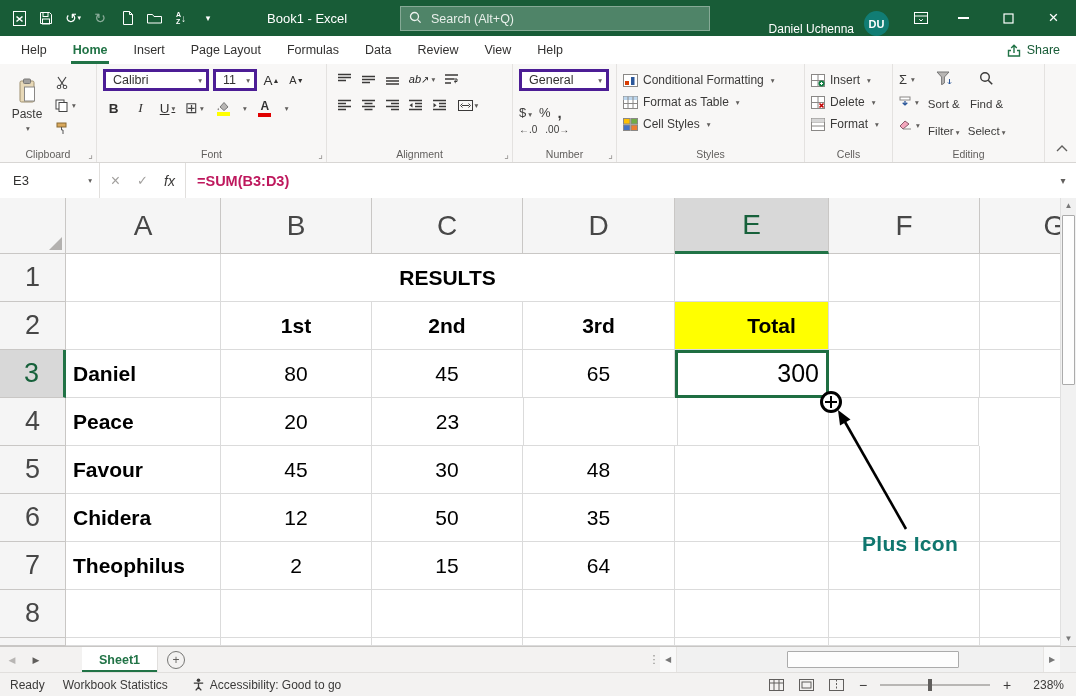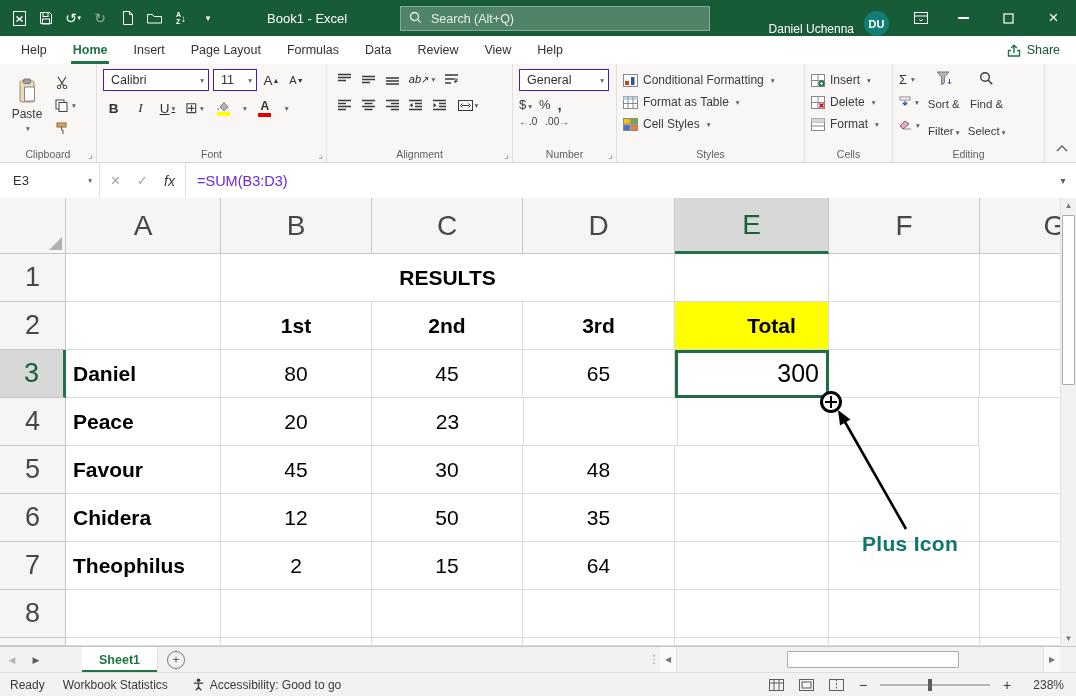--- a/index.html
+++ b/index.html
@@ -40,41 +40,41 @@
   .rgroup{position:relative;border-right:1px solid #E4E2E0;padding:5px 6px 16px 6px;box-sizing:border-box;flex:0 0 auto;}
   .glabel{position:absolute;bottom:2px;left:0;right:0;text-align:center;font-size:10.5px;color:#605E5C;}
   .launcher{position:absolute;right:3px;bottom:2px;font-size:10px;color:#8A8886;line-height:1;}
   .caret{font-size:7.5px;color:#605E5C;margin-left:2px;}
   .rtext{font-size:12px;color:#3B3A39;}
   .paste-wrap{display:flex;gap:7px;}
   .paste-btn{display:flex;flex-direction:column;align-items:center;justify-content:center;gap:3px;width:42px;height:72px;font-size:12px;color:#3B3A39;}
   .clip-col{display:flex;flex-direction:column;gap:7px;padding-top:5px;}
   .ric{display:flex;align-items:center;gap:2px;height:16px;}
   .frow{display:flex;align-items:center;gap:4px;margin-bottom:6px;}
-  .combo{height:22px;background:#fff;border:1px solid #4c1d95;display:flex;align-items:center;
+  .combo{height:22px;background:#fff;border:3px solid #4c1d95;display:flex;align-items:center;
       justify-content:space-between;font-size:12.5px;color:#323130;padding:0 4px 0 7px;box-sizing:border-box;}
   .fbtn{min-width:21px;height:21px;display:flex;align-items:center;justify-content:center;font-size:13.5px;color:#323130;}
   .stackbtn{display:flex;flex-direction:column;align-items:center;justify-content:center;width:24px;height:22px;line-height:1;}
   .underbar{display:block;width:13px;height:4px;margin-top:1px;}
   .abtn{min-width:22px;height:20px;display:flex;align-items:center;justify-content:center;}
   .srow{display:flex;align-items:center;gap:5px;height:22px;font-size:12px;color:#3B3A39;}
   .edit-wrap{display:flex;gap:8px;}
   .edit-col{display:flex;flex-direction:column;gap:3px;}
   .edit-small{display:flex;align-items:center;gap:2px;height:20px;font-size:13px;color:#3B3A39;}
   .edit-big{display:flex;flex-direction:column;align-items:center;font-size:11.5px;color:#3B3A39;line-height:1.2;gap:13px;padding-top:2px;}
   .collapse-chevron{position:absolute;right:8px;bottom:6px;}
 
   
   .formulabar{top:163px;height:35px;background:#fff;border-bottom:1px solid #CFCDCB;display:flex;align-items:stretch;}
   .namebox{width:100px;display:flex;align-items:center;justify-content:space-between;
       padding:0 7px 0 13px;font-size:13px;color:#323130;border-right:1px solid #E1DFDD;box-sizing:border-box;}
   .fx-btns{display:flex;align-items:center;border-right:1px solid #E1DFDD;padding:0 2px;}
   .fxb{width:27px;text-align:center;font-size:13px;color:#A19F9D;}
   .fxb.fx{color:#3B3A39;font-style:italic;font-size:14px;}
-  .formula-text{flex:1;display:flex;align-items:center;padding-left:11px;font-size:14.5px;color:#6d28d9;}
+  .formula-text{flex:1;display:flex;align-items:center;padding-left:11px;font-size:14.5px;color:#be185d;font-weight:bold;}
   .fb-caret{width:26px;display:flex;align-items:center;justify-content:center;color:#605E5C;font-size:10px;}
 
   
   .sheet-area{position:absolute;top:198px;left:0;width:1076px;height:448px;background:#fff;}
   .grid{position:absolute;left:0;top:0;width:1060px;height:448px;overflow:hidden;background:#fff;}
   .grow{display:flex;height:48px;}
   .grow.hdr{height:56px;}
   .hcell{box-sizing:border-box;background:#F5F5F5;border-right:1px solid #C9C7C5;border-bottom:1px solid #C9C7C5;
       display:flex;align-items:center;justify-content:center;font-size:28px;color:#474747;}
   .hcell.rnum{font-size:27px;}
@@ -388,21 +388,21 @@
             <path d="M4.5 3.5l-2 2 2 2M10.5 3.5l2 2-2 2" stroke="#3B3A39" fill="none"></path>
           </svg>
         <span class="caret">▾</span>
       </span>
     </div>
     <span class="glabel">Alignment</span>
     <span class="launcher">⌟</span>
   </div>
 
   <div class="rgroup" style="width:104px">
-    <div class="combo" style="width:90px;margin-bottom:5px">
+    <div class="combo" style="width:90px;margin-bottom:13px">
       <span>General</span>
       <span class="caret">▾</span>
     </div>
     <div class="frow" style="gap:7px;margin-bottom:3px">
       <span class="rtext" style="font-size:13px"><span>$</span><span class="caret">▾</span></span>
       <span class="rtext" style="font-size:13px">%</span>
       <span class="rtext" style="font-size:15px;font-weight:700">,</span>
     </div>
     <div class="frow" style="gap:8px">
       <span class="rtext" style="font-size:10px">←.0</span>

